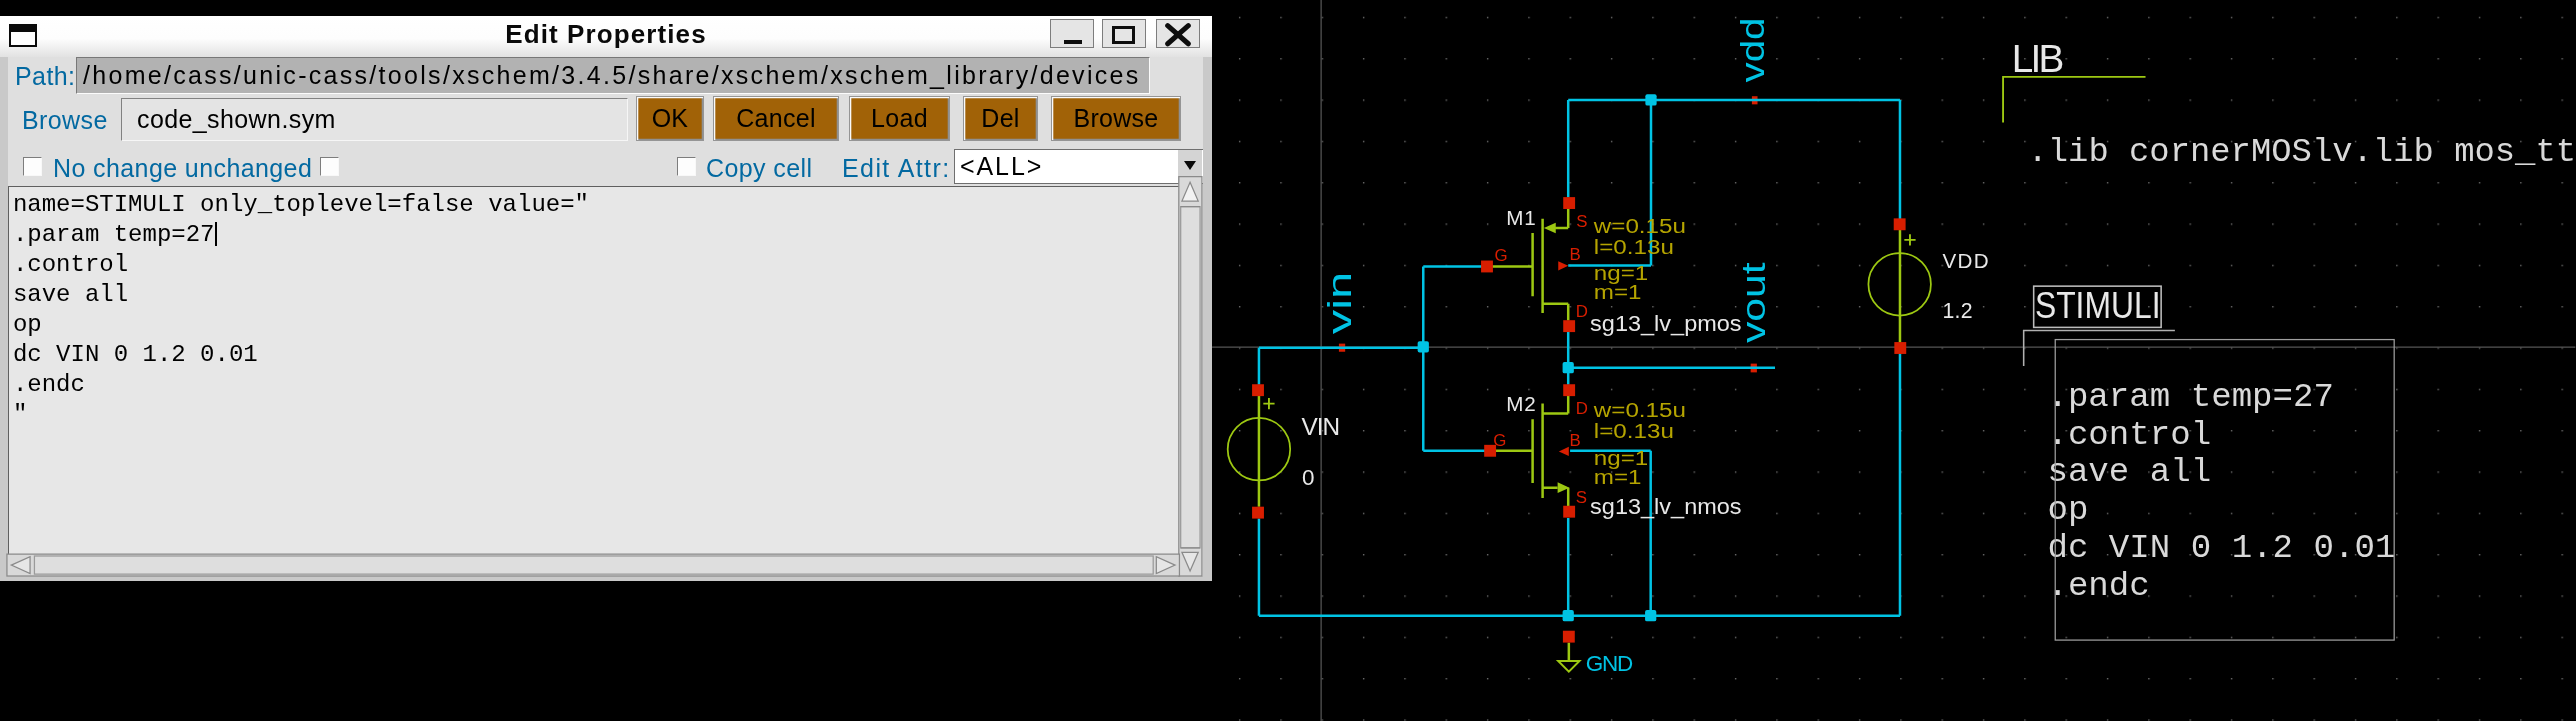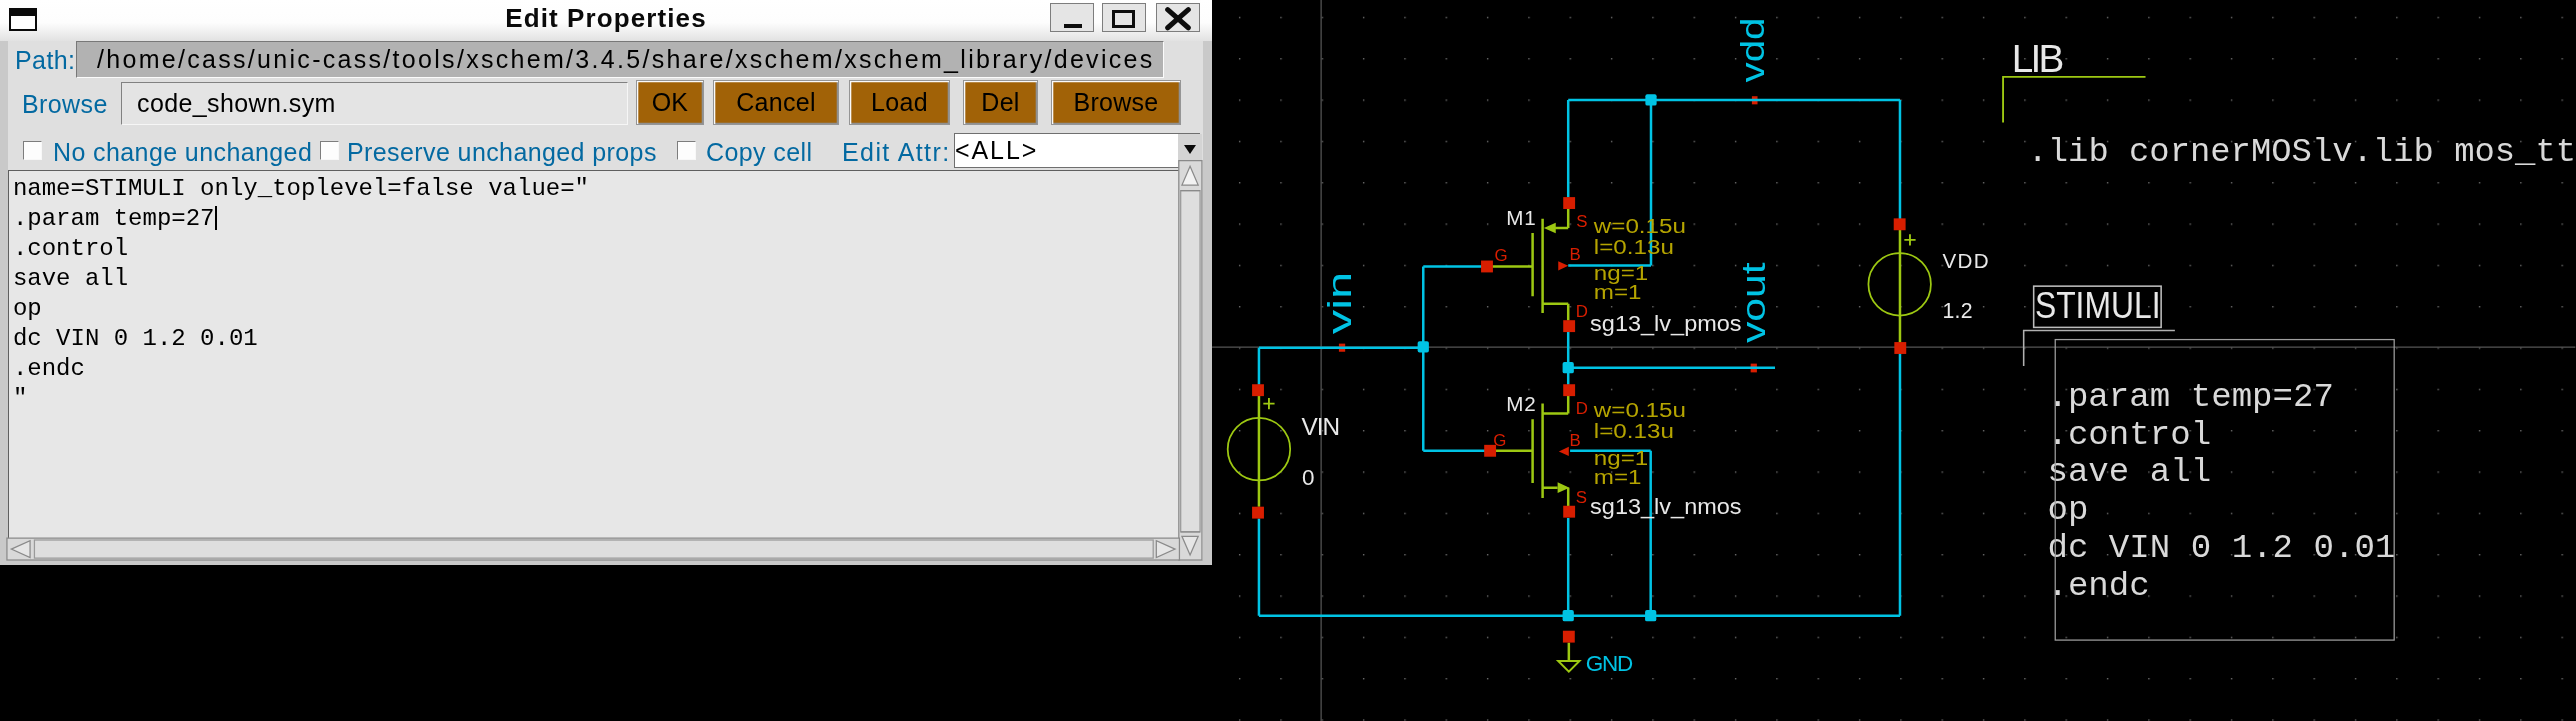--- a/index.html
+++ b/index.html
@@ -1,26 +1,26 @@
 <!DOCTYPE html>
 <html style="font-size:10px"><head><meta charset="utf-8"><style>
 html,body{margin:0;padding:0}
 body{width:2576px;height:721px;background:#000;font-family:"Liberation Sans",sans-serif;position:relative;overflow:hidden}
 #schem{position:absolute;left:0;top:0}
-#dlg{position:absolute;left:0;top:0;width:1212px;height:565px;background:#dfdfdf;overflow:hidden}
+#dlg{position:absolute;left:0;top:16px;width:1212px;height:565px;background:#dfdfdf;overflow:hidden}
 #tbar{position:absolute;left:0;top:0;width:1212px;height:41px;background:linear-gradient(#ffffff 0%,#fdfdfd 55%,#e2e2e2 100%)}
 #ticon{position:absolute;left:8.8px;top:7.5px;width:24px;height:19.4px;border:2.5px solid #0a0a0a;background:linear-gradient(#0a0a0a 0 5.6px,#fff 5.6px)}
 #ttext{position:absolute;left:0;top:2.5px;width:1212px;text-align:center;font-size:26px;font-weight:bold;color:#0a0a0a;letter-spacing:1.1px}
 .wb{position:absolute;top:2.5px;width:42px;height:27.5px;background:#e5e5e5;border:1.9px solid #7d7d7d}
 .lbl{position:absolute;font-size:25px;color:#0369a1;white-space:nowrap;letter-spacing:0.4px}
-#pentry{position:absolute;left:76px;top:41px;width:1066px;height:35px;background:#b2b2b2;border-top:1.3px solid #787878;border-left:1.3px solid #787878;border-bottom:1.3px solid #fbfbfb;border-right:1.3px solid #fbfbfb;font-size:25px;line-height:35px;color:#000;padding-left:20px;white-space:nowrap;letter-spacing:2.3px}
+#pentry{position:absolute;left:76px;top:41px;width:1066px;height:35px;background:#b2b2b2;border-top:1.3px solid #787878;border-left:1.3px solid #787878;border-bottom:1.3px solid #fbfbfb;border-right:1.3px solid #fbfbfb;font-size:25px;line-height:35px;color:#000;padding-left:6px;white-space:nowrap;letter-spacing:2.3px}
 #sentry{position:absolute;left:121px;top:82px;width:490px;height:41px;background:#e4e4e4;border-top:1.3px solid #818181;border-left:1.3px solid #818181;border-bottom:1.3px solid #f6f6f6;border-right:1.3px solid #f6f6f6;font-size:25px;line-height:41px;color:#000;padding-left:15px;letter-spacing:0.4px}
 .btn{position:absolute;top:80px;height:43px;background:#a16207;border:1.3px solid #959595;box-shadow:inset 1.3px 1.3px 0 #fafafa,inset -1.3px -1.3px 0 #909090;font-size:25px;display:flex;align-items:center;justify-content:center;color:#000;letter-spacing:0.3px}
 .cb{position:absolute;top:141px;width:17px;height:17px;background:#fdfdfd;border:1.3px solid;border-color:#7d7d7d #f8f8f8 #f8f8f8 #7d7d7d}
-#combo{position:absolute;left:954px;top:133px;width:244px;height:32.5px;background:#fff;border:1.3px solid #6f6f6f;font-size:25px;line-height:32.5px;color:#000;letter-spacing:1.9px}
+#combo{position:absolute;left:954px;top:133px;width:244px;height:32.5px;background:#fff;border:1.3px solid #6f6f6f;font-size:25px;line-height:32.5px;color:#000;padding-left:5px;letter-spacing:1.9px}
 #carr{position:absolute;left:1178px;top:134px;width:24.4px;height:32.5px;background:#d4d4d4}
 #carr div{width:0;height:0;border:6.9px solid transparent;border-top:9.4px solid #0a0a0a;margin:11.3px auto 0}
 #txa{position:absolute;left:7.5px;top:170px;width:1166px;height:366px;background:#e7e7e7;border-top:1.3px solid #5f5f5f;border-left:1.3px solid #5f5f5f;font-family:"Liberation Mono",monospace;font-size:24px;line-height:30px;color:#000;padding:2.5px 0 0 4.4px;white-space:pre}
 .strip{position:absolute;background:#c9c9c9}
 #cur{display:inline-block;width:2.5px;height:24px;background:#000;vertical-align:-5px}
 </style></head>
 <body>
 <svg id="schem" width="2576" height="721" viewBox="0 0 4121 1154">
 <defs>
       <pattern id="gd" patternUnits="userSpaceOnUse" x="1982" y="93" width="66.15" height="66.15">
@@ -141,21 +141,20 @@
 <div class="lbl" style="left:22px;top:90px">Browse</div>
 <div id="sentry">code_shown.sym</div>
 <div class="btn" style="left:636px;width:66px">OK</div>
 <div class="btn" style="left:713px;width:124px">Cancel</div>
 <div class="btn" style="left:849px;width:99px">Load</div>
 <div class="btn" style="left:963px;width:73px">Del</div>
 <div class="btn" style="left:1051px;width:128px">Browse</div>
 <div class="cb" style="left:23px"></div>
 <div class="lbl" style="left:53px;top:138px">No change unchanged</div>
 <div class="cb" style="left:320px"></div>
-<div class="lbl" style="left:347px;top:138px">Preserve unchanged props</div>
 <div class="cb" style="left:677px"></div>
 <div class="lbl" style="left:706px;top:138px">Copy cell</div>
 <div class="lbl" style="left:842px;top:138px;letter-spacing:1.4px">Edit Attr:</div>
 <div id="combo">&lt;ALL&gt;</div>
 <div id="carr">
       <div></div>
     </div>
 <div id="txa">name=STIMULI only_toplevel=false value="
 .param temp=27<span id="cur"></span>
 .control

